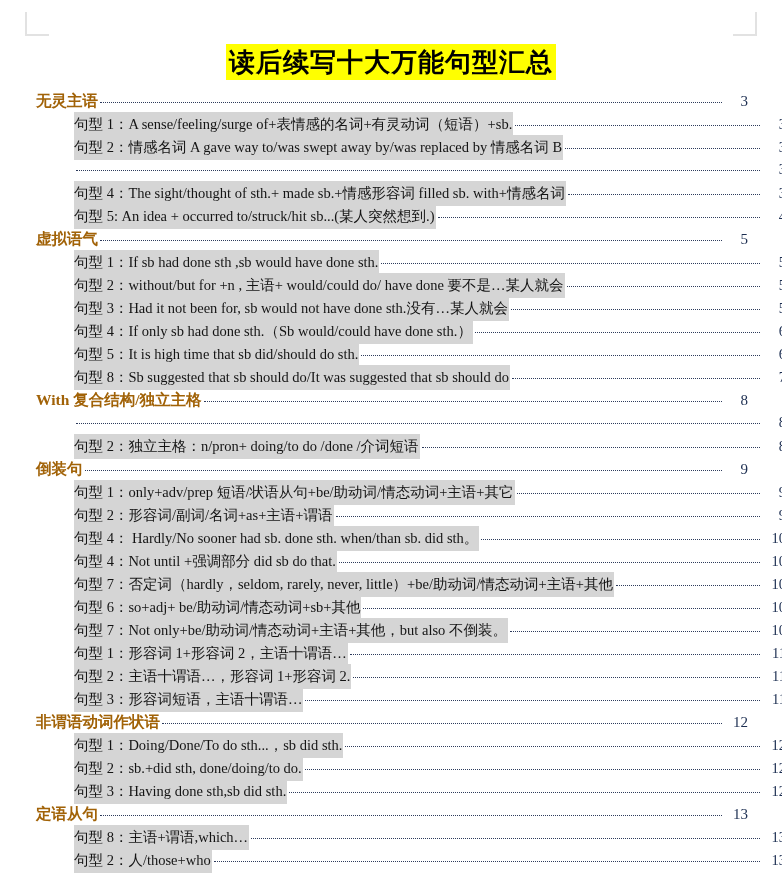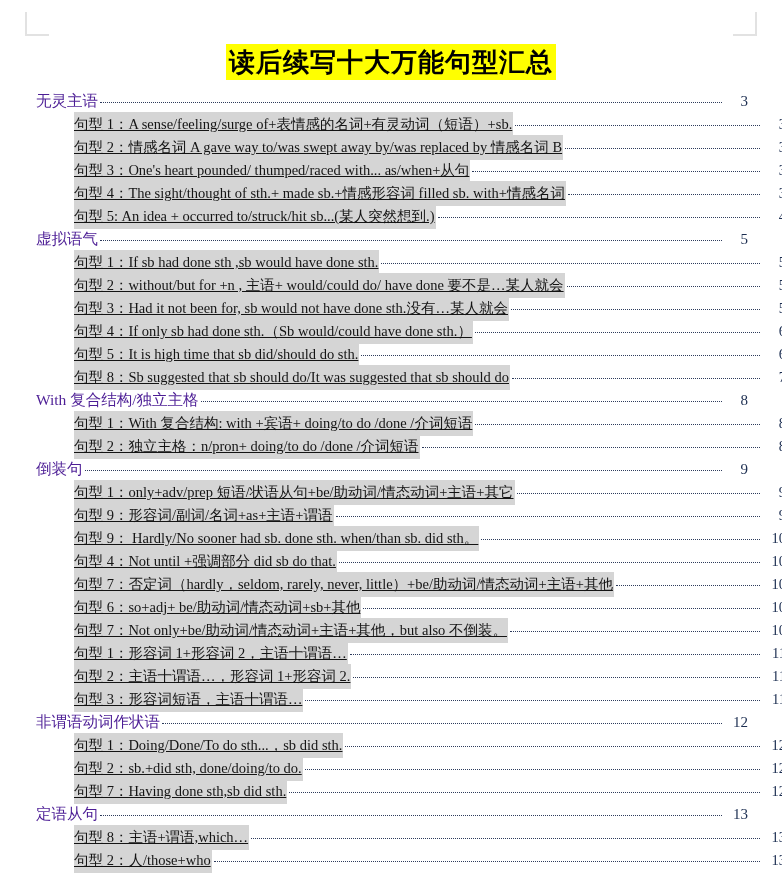--- a/index.html
+++ b/index.html
@@ -66,24 +66,24 @@
   .toc-row.lvl2 { padding-left: 38px; font-size: 14.5px; }
 
   .toc-label {
     flex: 0 0 auto;
     color: #12213f;
   }
   .toc-row.lvl2 .toc-label {
     background: #d5d5d5;
     padding: 1px 1px 1px 0;
     color: #141414;
-    text-decoration: underline;
   }
   .toc-row.lvl1 .toc-label {
-    color: #4c1d95;
+    color: #a16207;
+    font-weight: bold;
   }
   .leader {
     flex: 1 1 auto;
     overflow: hidden;
     min-width: 10px;
     position: relative;
     height: 14px;
   }
   .leader::after {
     content: "";
@@ -123,21 +123,20 @@
       <span class="toc-label">句型 1：A sense/feeling/surge of+表情感的名词+有灵动词（短语）+sb.</span>
       <span class="leader"></span>
       <span class="toc-page">3</span>
     </div>
     <div class="toc-row lvl2">
       <span class="toc-label">句型 2：情感名词 A gave way to/was swept away by/was replaced by  情感名词 B</span>
       <span class="leader"></span>
       <span class="toc-page">3</span>
     </div>
     <div class="toc-row lvl2">
-      <span class="toc-label">句型 3：One's heart pounded/ thumped/raced with... as/when+从句</span>
       <span class="leader"></span>
       <span class="toc-page">3</span>
     </div>
     <div class="toc-row lvl2">
       <span class="toc-label">句型 4：The sight/thought of sth.+ made sb.+情感形容词  filled sb. with+情感名词</span>
       <span class="leader"></span>
       <span class="toc-page">3</span>
     </div>
     <div class="toc-row lvl2">
       <span class="toc-label">句型 5: An idea + occurred to/struck/hit sb...(某人突然想到.)</span>
@@ -178,46 +177,45 @@
       <span class="toc-label">句型 8：Sb suggested that sb should do/It was suggested that sb should do</span>
       <span class="leader"></span>
       <span class="toc-page">7</span>
     </div>
     <div class="toc-row lvl1">
       <span class="toc-label">With 复合结构/独立主格</span>
       <span class="leader"></span>
       <span class="toc-page">8</span>
     </div>
     <div class="toc-row lvl2">
-      <span class="toc-label">句型 1：With 复合结构: with +宾语+ doing/to do /done /介词短语</span>
       <span class="leader"></span>
       <span class="toc-page">8</span>
     </div>
     <div class="toc-row lvl2">
       <span class="toc-label">句型 2：独立主格：n/pron+ doing/to do /done /介词短语</span>
       <span class="leader"></span>
       <span class="toc-page">8</span>
     </div>
     <div class="toc-row lvl1">
       <span class="toc-label">倒装句</span>
       <span class="leader"></span>
       <span class="toc-page">9</span>
     </div>
     <div class="toc-row lvl2">
       <span class="toc-label">句型 1：only+adv/prep 短语/状语从句+be/助动词/情态动词+主语+其它</span>
       <span class="leader"></span>
       <span class="toc-page">9</span>
     </div>
     <div class="toc-row lvl2">
-      <span class="toc-label">句型 9：形容词/副词/名词+as+主语+谓语</span>
+      <span class="toc-label">句型 2：形容词/副词/名词+as+主语+谓语</span>
       <span class="leader"></span>
       <span class="toc-page">9</span>
     </div>
     <div class="toc-row lvl2">
-      <span class="toc-label">句型 9： Hardly/No sooner had sb. done sth. when/than sb. did sth。</span>
+      <span class="toc-label">句型 4： Hardly/No sooner had sb. done sth. when/than sb. did sth。</span>
       <span class="leader"></span>
       <span class="toc-page">10</span>
     </div>
     <div class="toc-row lvl2">
       <span class="toc-label">句型 4：Not until +强调部分  did sb do that.</span>
       <span class="leader"></span>
       <span class="toc-page">10</span>
     </div>
     <div class="toc-row lvl2">
       <span class="toc-label">句型 7：否定词（hardly，seldom, rarely, never, little）+be/助动词/情态动词+主语+其他</span>
@@ -258,21 +256,21 @@
       <span class="toc-label">句型 1：Doing/Done/To do sth...，sb did sth.</span>
       <span class="leader"></span>
       <span class="toc-page">12</span>
     </div>
     <div class="toc-row lvl2">
       <span class="toc-label">句型 2：sb.+did sth, done/doing/to do.</span>
       <span class="leader"></span>
       <span class="toc-page">12</span>
     </div>
     <div class="toc-row lvl2">
-      <span class="toc-label">句型 7：Having done sth,sb did sth.</span>
+      <span class="toc-label">句型 3：Having done sth,sb did sth.</span>
       <span class="leader"></span>
       <span class="toc-page">12</span>
     </div>
     <div class="toc-row lvl1">
       <span class="toc-label">定语从句</span>
       <span class="leader"></span>
       <span class="toc-page">13</span>
     </div>
     <div class="toc-row lvl2">
       <span class="toc-label">句型 8：主语+谓语,which…</span>

